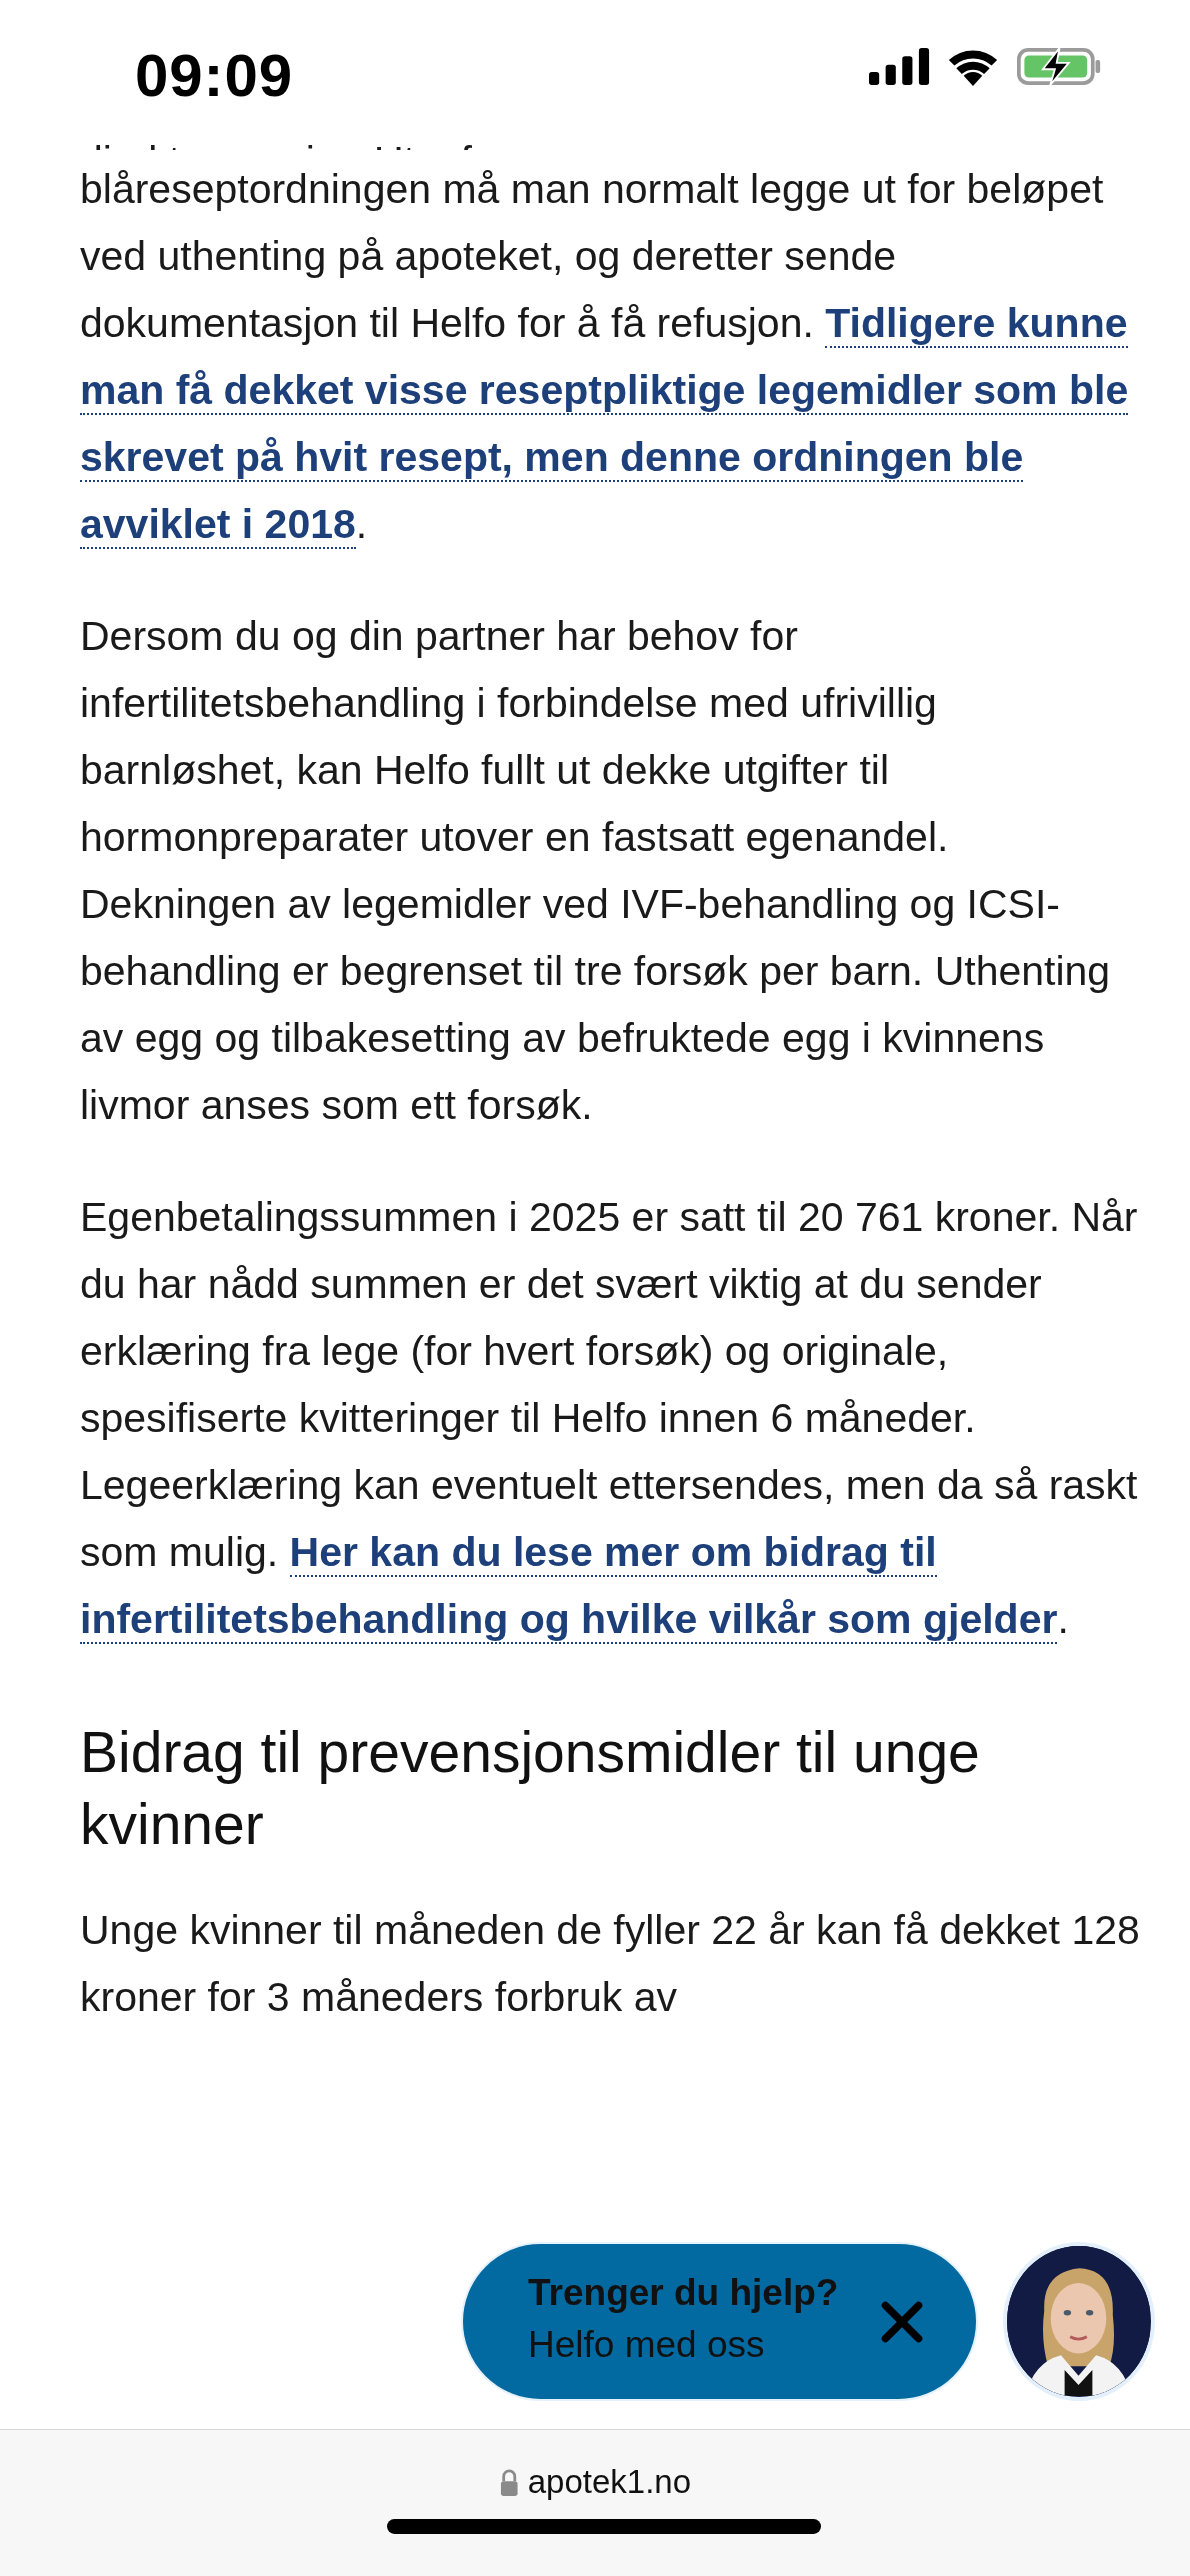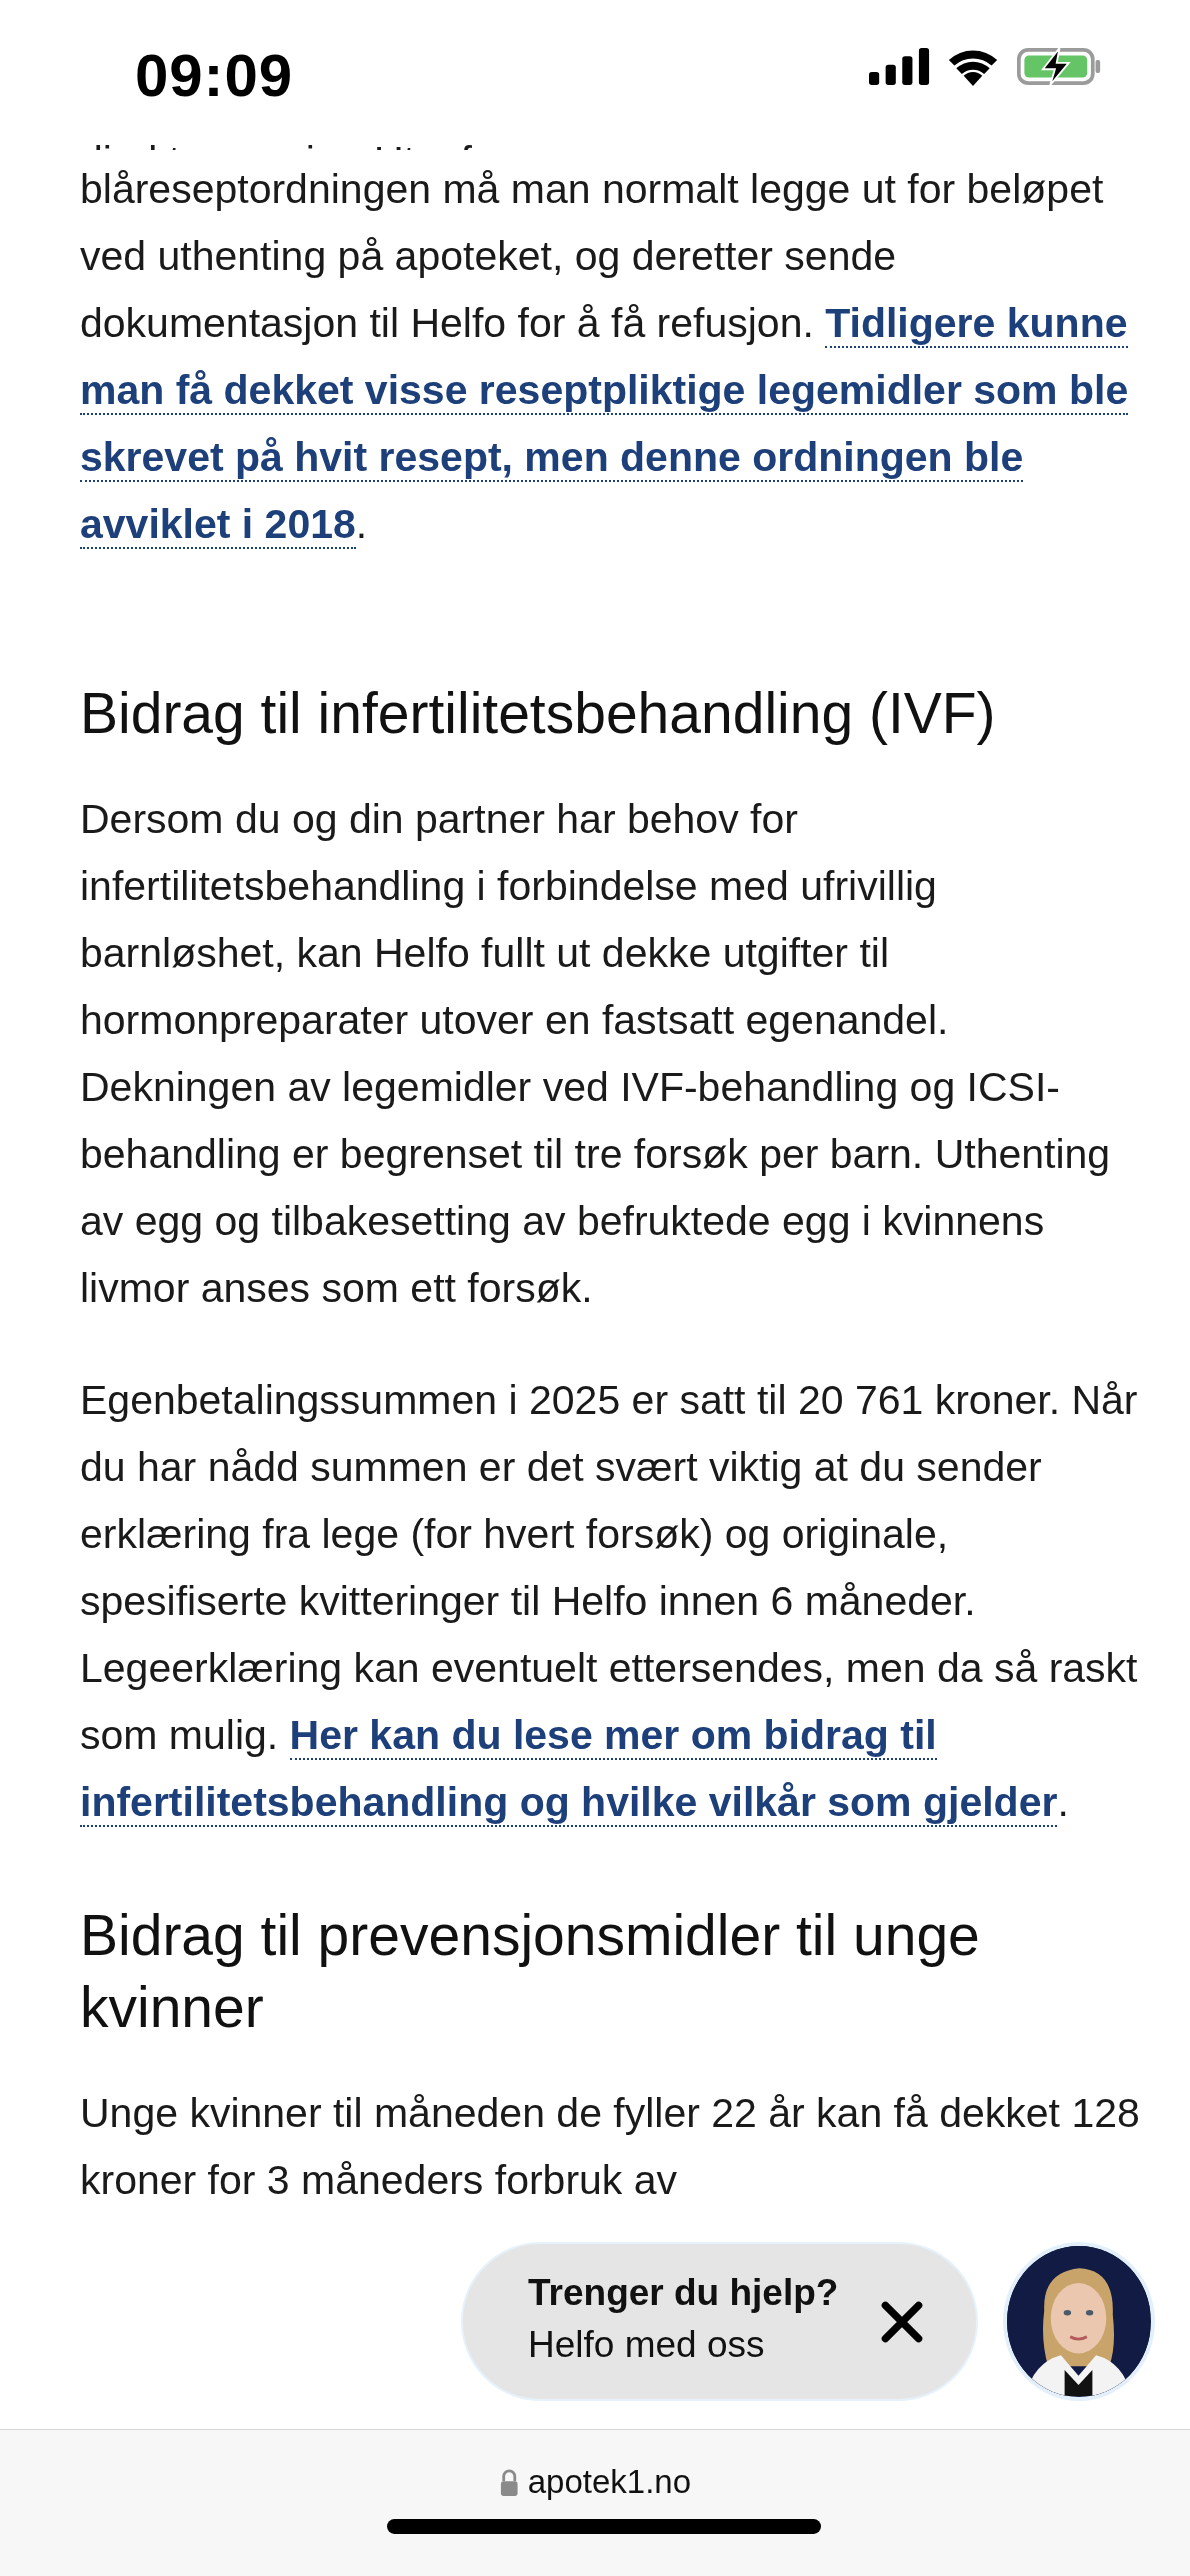--- a/index.html
+++ b/index.html
@@ -13,21 +13,21 @@
 
   
   .content { position: absolute; top: 130px; left: 80px; width: 1066px; }
   .cut-line { height: 20.4px; overflow: hidden; position: relative; }
   .cut-line span { position: absolute; bottom: -45px; font-size: 41px; line-height: 67px; }
   p.body { font-size: 41px; line-height: 67px; margin-bottom: 45px; }
   a.link { color: #1d3f7a; font-weight: 700; text-decoration: none; border-bottom: 2.8px dotted #1d3f7a; }
   h2.section { font-size: 57px; font-weight: 400; line-height: 72px; margin-top: 119px; margin-bottom: 37px; color: #111; }
 
   
-  .chat-bubble { position: absolute; left: 461px; top: 2242px; width: 517px; height: 159px; background: #e5e5e5; border: 2.8px solid #e6f2fb; border-radius: 80px; z-index: 5; }
+  .chat-bubble { position: absolute; left: 461px; top: 2242px; width: 517px; height: 159px; background: #0369a1; border: 2.8px solid #e6f2fb; border-radius: 80px; z-index: 5; }
   .chat-title { position: absolute; left: 65px; top: 28px; font-size: 37px; font-weight: 700; color: #111; }
   .chat-sub { position: absolute; left: 65px; top: 80px; font-size: 37px; color: #111; }
   .chat-close { position: absolute; left: 415px; top: 54px; width: 48px; height: 48px; }
   .chat-avatar { position: absolute; left: 1003px; top: 2242px; width: 152px; height: 159px; border-radius: 50%; background: #121b44; border: 4.6px solid #e3f0fb; overflow: hidden; z-index: 5; }
 
   
   .bottom-bar { position: absolute; left: 0; top: 2429px; width: 1191px; height: 147px; background: #f7f7f7; border-top: 1.9px solid #d6d6d6; z-index: 8; }
   .url { position: absolute; left: 0; width: 1191px; top: 33px; text-align: center; font-size: 33px; color: #111; }
   .url .lock { display: inline-block; vertical-align: -3.7px; margin-right: 9.3px; }
   .home-indicator { position: absolute; left: 387px; top: 89px; width: 434px; height: 15px; border-radius: 7.4px; background: #000; }
@@ -60,21 +60,20 @@
 
 <div class="content">
   <div class="cut-line">
     <span>legemidler som ikke dekkes av folketrygdens ordning med direkte oppgjør. Utenfor</span>
   </div>
 
   <p class="body" style="margin-top:5.6px;">
     <span>blåreseptordningen må man normalt legge ut for beløpet ved uthenting på apoteket, og deretter sende dokumentasjon til Helfo for å få refusjon. </span><a class="link" href="#">Tidligere kunne man få dekket visse reseptpliktige legemidler som ble skrevet på hvit resept, men denne ordningen ble avviklet i 2018</a><span>.</span>
   </p>
 
-  <h2 class="section">Bidrag til infertilitetsbehandling (IVF)</h2>
 
   <p class="body">Dersom du og din partner har behov for infertilitetsbehandling i forbindelse med ufrivillig barnløshet, kan Helfo fullt ut dekke utgifter til hormonpreparater utover en fastsatt egenandel. Dekningen av legemidler ved IVF-behandling og ICSI-behandling er begrenset til tre forsøk per barn. Uthenting av egg og tilbakesetting av befruktede egg i kvinnens livmor anses som ett forsøk.</p>
 
   <p class="body">
     <span>Egenbetalingssummen i 2025 er satt til 20 761 kroner. Når du har nådd summen er det svært viktig at du sender erklæring fra lege (for hvert forsøk) og originale, spesifiserte kvitteringer til Helfo innen 6 måneder. Legeerklæring kan eventuelt ettersendes, men da så raskt som mulig. </span><a class="link" href="#">Her kan du lese mer om bidrag til infertilitetsbehandling og hvilke vilkår som gjelder</a><span>.</span>
   </p>
 
   <h2 class="section" style="margin-top:63px;">Bidrag til prevensjonsmidler til unge kvinner</h2>
 
   <p class="body">Unge kvinner til måneden de fyller 22 år kan få dekket 128 kroner for 3 måneders forbruk av</p>

